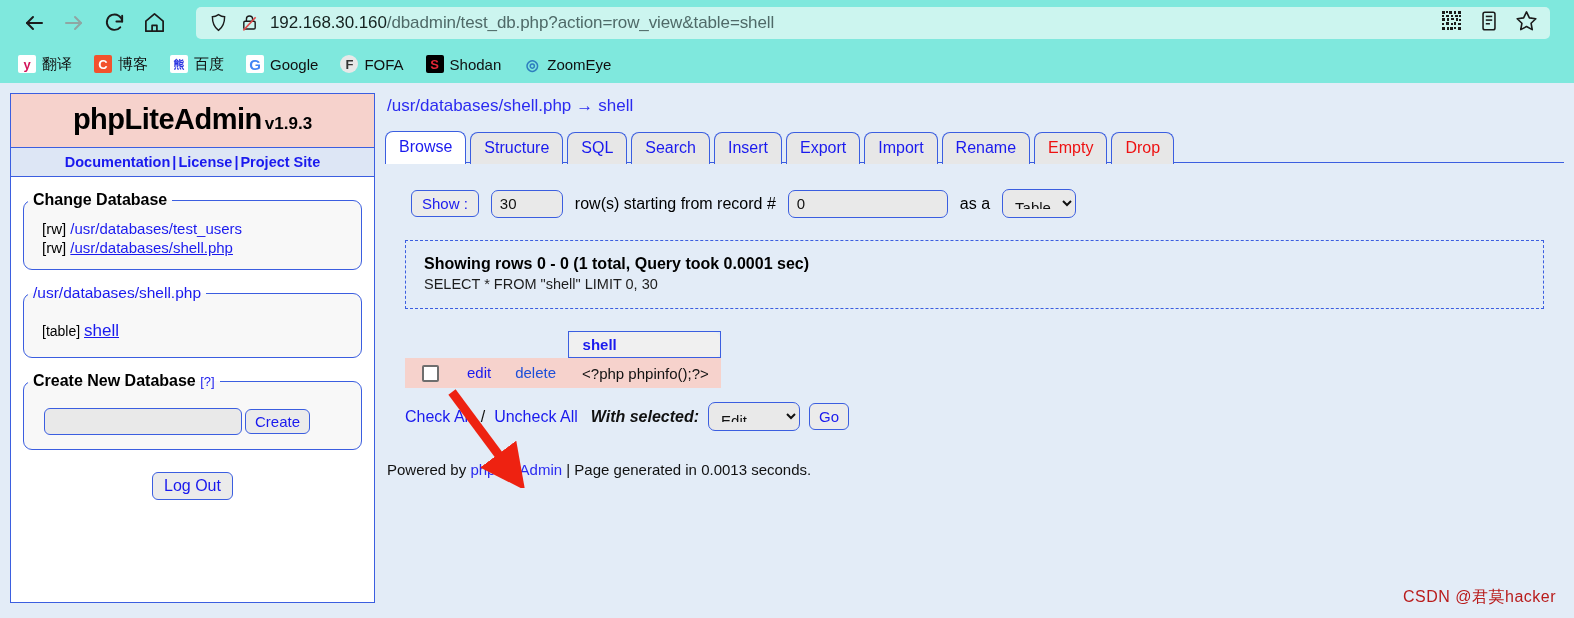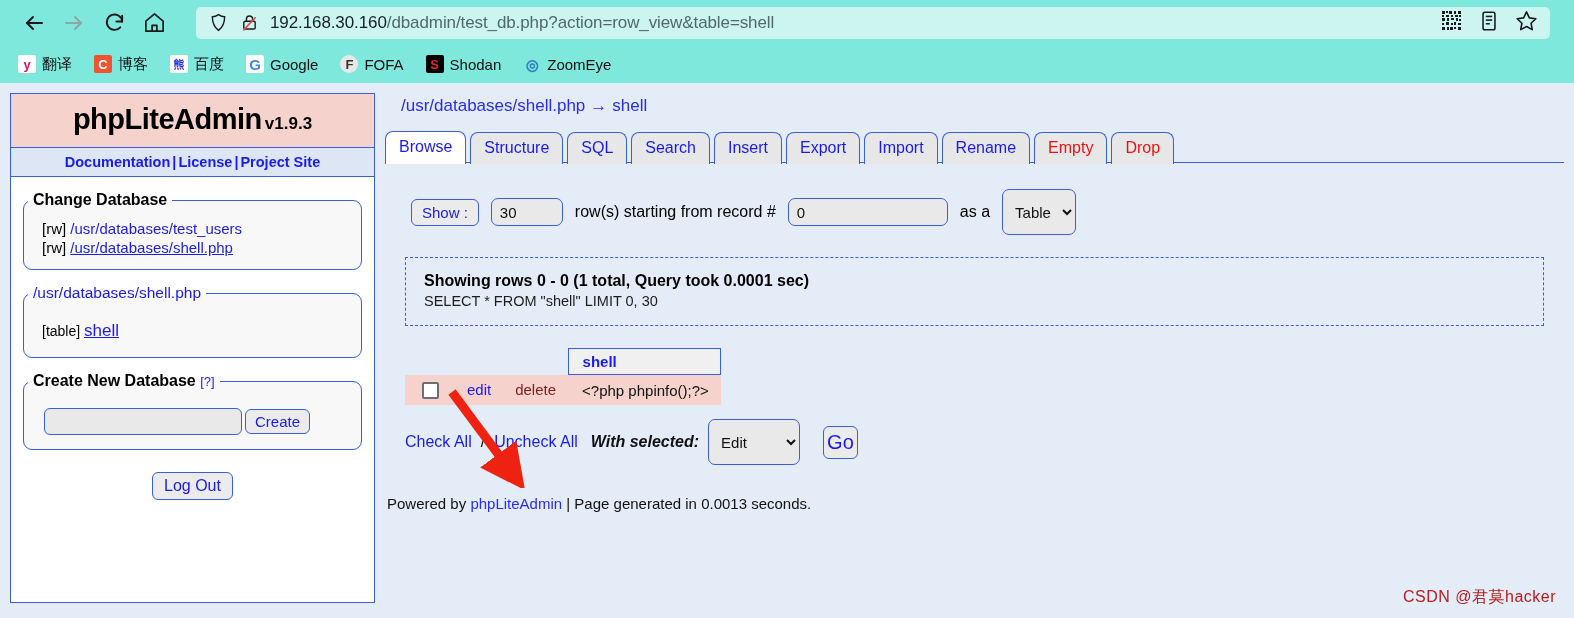--- a/index.html
+++ b/index.html
@@ -152,21 +152,21 @@
     font-size: 15px;
     padding: 3px 9px;
     cursor: pointer;
     text-align: center;
   }
   #logout-wrap { text-align: center; margin-top: 22px; }
   #logout-btn { font-size: 16px; padding: 4px 11px; }
 
   
   #main { flex: 1 1 auto; padding-top: 3px; min-width: 0; }
-  #breadcrumb { font-size: 17px; color: #2b2bf0; margin: 0 0 14px 16px; }
+  #breadcrumb { font-size: 17px; color: #2b2bf0; margin: 0 0 14px 2px; }
   #breadcrumb a { color: #2b2bf0; text-decoration: none; }
   #breadcrumb .arrow { color: #2b2bf0; margin: 0 5px; }
 
   #tabs { display: flex; align-items: flex-end; gap: 4px; position: relative; z-index: 2; }
   .tab {
     border: 1px solid #3b5ee0;
     border-bottom: none;
     border-radius: 8px 8px 0 0;
     background: #e7e7e7;
     color: #1a1aee;
@@ -200,21 +200,21 @@
   #rows-input { width: 72px; }
   #record-input { width: 160px; }
   .sel {
     border: 1px solid #3b5ee0;
     border-radius: 7px;
     background: #e9e9e9;
     font-family: inherit;
     font-size: 15px;
     color: #111;
     padding: 8px 8px;
-    height: 46px;
+    height: 29px;
     cursor: pointer;
   }
 
   #resultbox {
     border: 1px dashed #3b5ee0;
     margin: 22px 20px 0 20px;
     padding: 14px 18px 16px;
     background: #e3ecf7;
   }
   #res-title { font-size: 16px; font-weight: bold; color: #000; }
@@ -234,36 +234,36 @@
   #datatable td {
     background: #f6d2cc;
     font-size: 15px;
     padding: 6px 12px;
     text-align: center;
     border: none;
   }
   #datatable td.cb { width: 50px; }
   #datatable td.val { text-align: left; padding-left: 14px; color: #111; }
   #datatable a { color: #1a1aee; text-decoration: none; }
-  #datatable a.del { color: #7f1d1d; }
+  #datatable a.del { color: #1d4ed8; }
   .chk {
     width: 17px; height: 17px;
     border: 2px solid #6e6e6e;
     background: #fff;
     border-radius: 2px;
     display: inline-block;
     vertical-align: middle;
   }
 
   #bottomrow { display: flex; align-items: center; gap: 9px; margin: 14px 0 0 20px; font-size: 16px; }
   #bottomrow a { color: #1a1aee; text-decoration: none; }
   #bottomrow .slash { color: #111; }
   #with-sel { font-style: italic; font-weight: bold; color: #111; margin-left: 4px; }
   #edit-sel { width: 92px; }
-  #go-btn { font-size: 20px; padding: 4px 3px; margin-left: 14px; }
+  #go-btn { font-size: 15px; padding: 4px 9px; }
 
   #poweredby { margin: 30px 0 0 2px; font-size: 15px; color: #111; }
   #poweredby a { color: #2b2bf0; text-decoration: none; }
 
   
   #arrow-svg { position: absolute; left: 430px; top: 295px; pointer-events: none; }
 
   #watermark {
     position: absolute;
     right: 18px; bottom: 10px;

